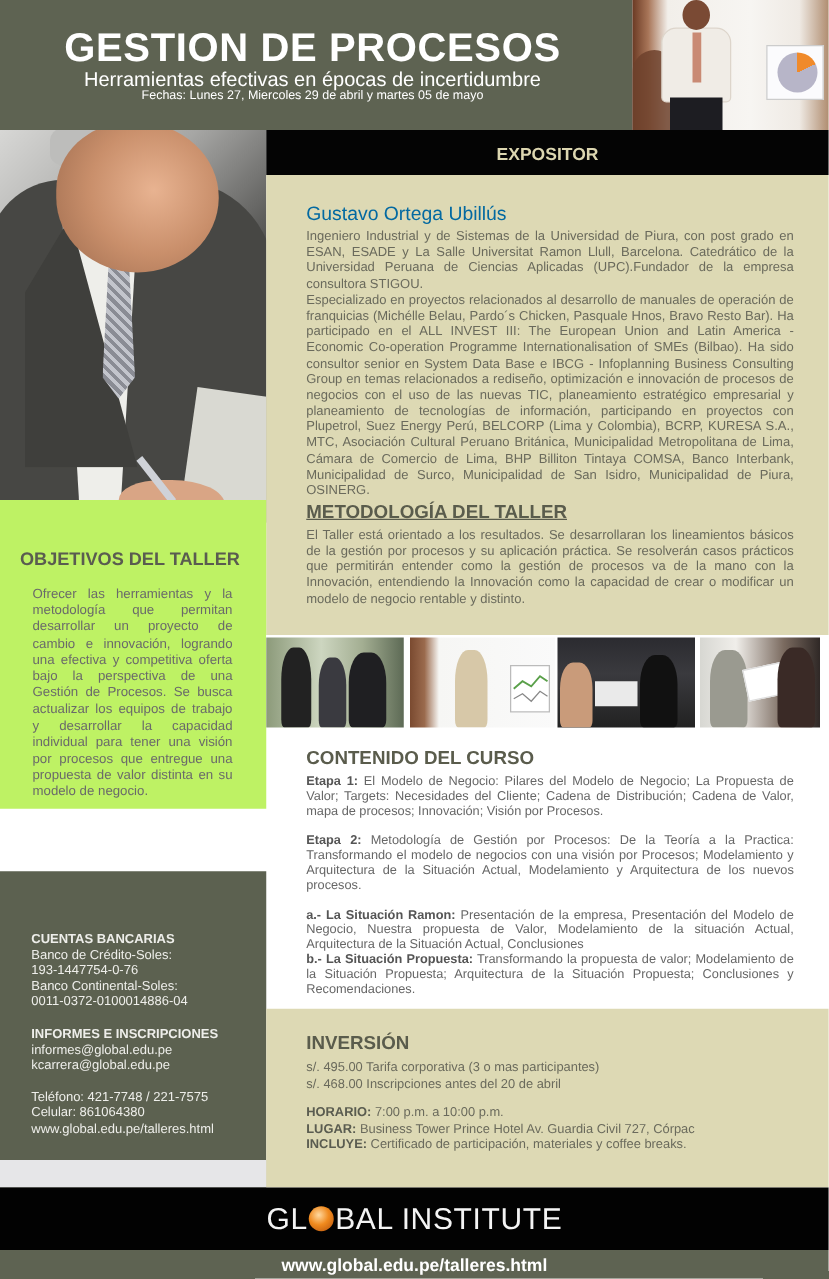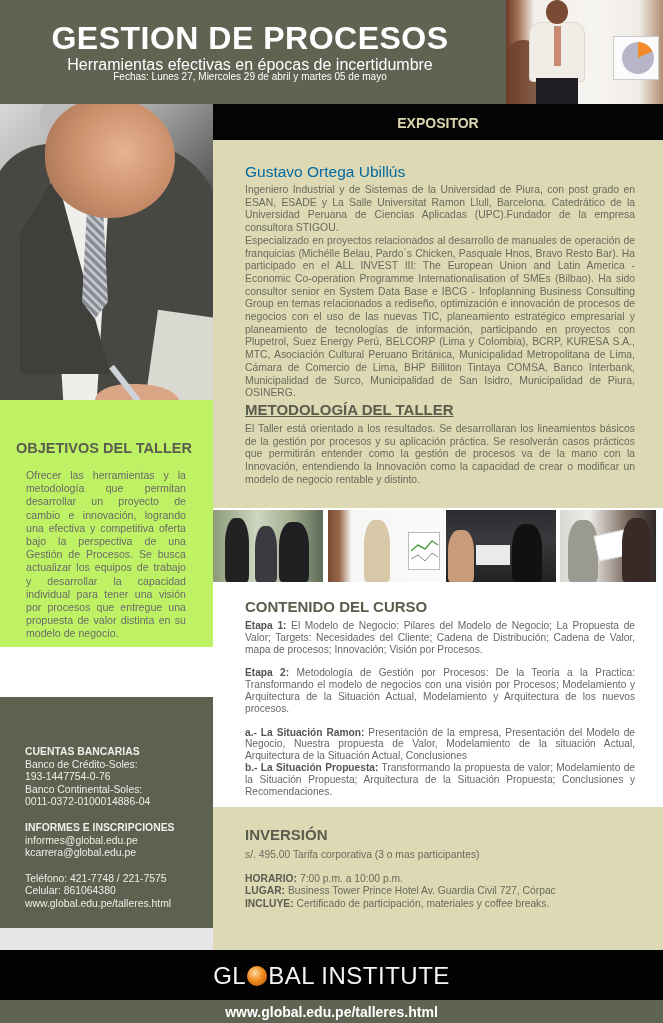--- a/index.html
+++ b/index.html
@@ -184,20 +184,21 @@
     <div>Celular: 861064380</div>
     <div>www.global.edu.pe/talleres.html</div>
   </div>
 </div>
 <div class="abs left-bottom"></div>
 
 <div class="abs tan-bottom"></div>
 <div class="abs section-h inversion-h">INVERSIÓN</div>
 <div class="abs inversion">
   <div>s/. 495.00 Tarifa corporativa (3 o mas participantes)</div>
+  <div>s/. 468.00 Inscripciones antes del 20 de abril</div>
   <div class="pgap"></div>
   <div><b>HORARIO:</b><span> 7:00 p.m. a 10:00 p.m.</span></div>
   <div><b>LUGAR:</b><span> Business Tower Prince Hotel Av. Guardia Civil 727, Córpac</span></div>
   <div><b>INCLUYE:</b><span> Certificado de participación, materiales y coffee breaks.</span></div>
 </div>
 
 <div class="abs footer-black">
   <div class="logo"><span>GL</span><span class="o"></span><span>BAL INSTITUTE</span></div>
 </div>
 <div class="abs footer-url">www.global.edu.pe/talleres.html</div>

